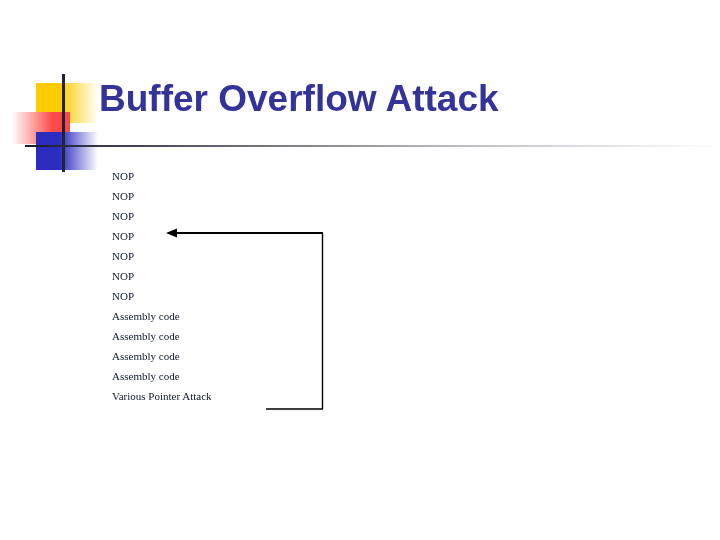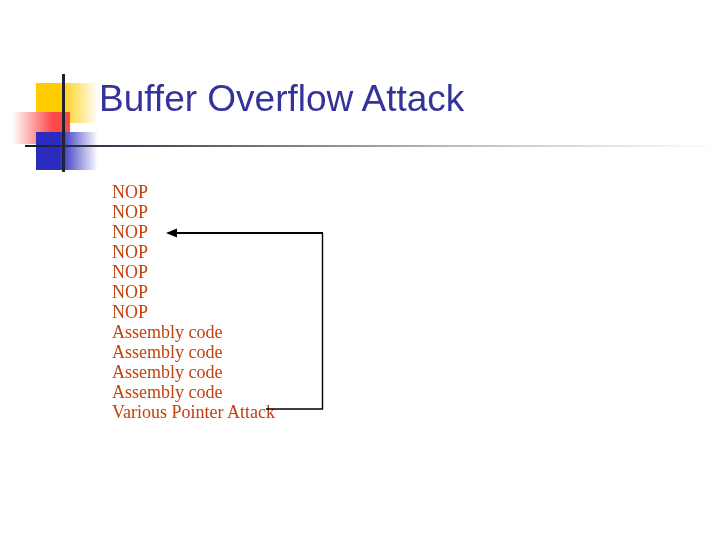--- a/index.html
+++ b/index.html
@@ -69,35 +69,35 @@
   }
 
   
   #title {
     position: absolute;
     left: 99px;
     top: 76px;
     width: 600px;
     font-family: "Liberation Sans", sans-serif;
     font-size: 37px;
-    font-weight: normal;
+    font-weight: bold;
     letter-spacing: 0px;
     color: #333399;
     white-space: nowrap;
     line-height: 46px;
   }
 
   
   #stack-block {
     position: absolute;
     left: 112px;
-    top: 182px;
+    top: 166px;
     font-family: "Liberation Serif", "DejaVu Serif", serif;
-    font-size: 18px;
-    color: #c2410c;
+    font-size: 11px;
+    color: #0f172a;
     line-height: 20px;
     white-space: nowrap;
   }
   .stack-line {
     height: 20px;
     display: block;
   }
 
   
   #arrow-svg {

